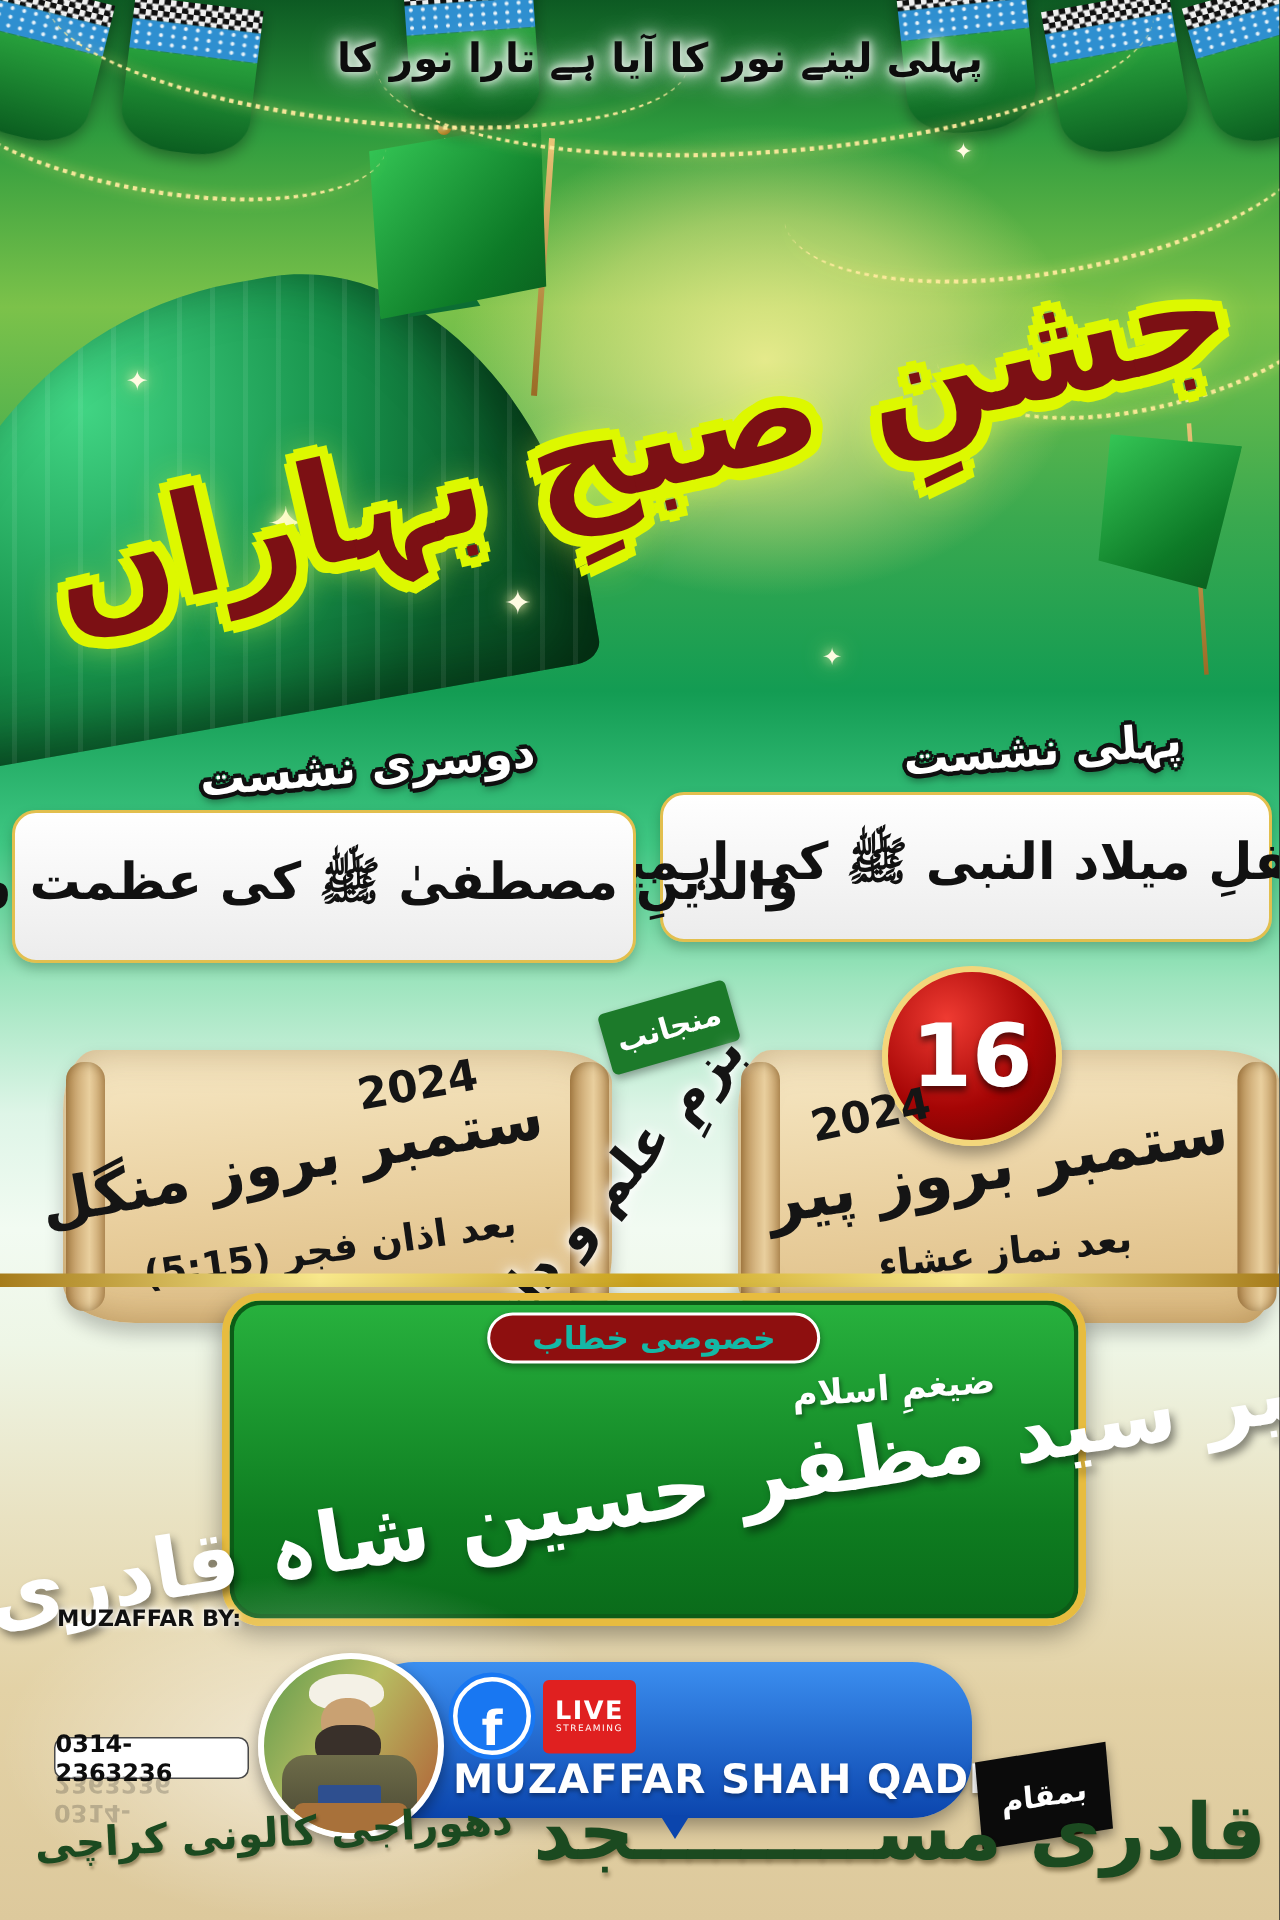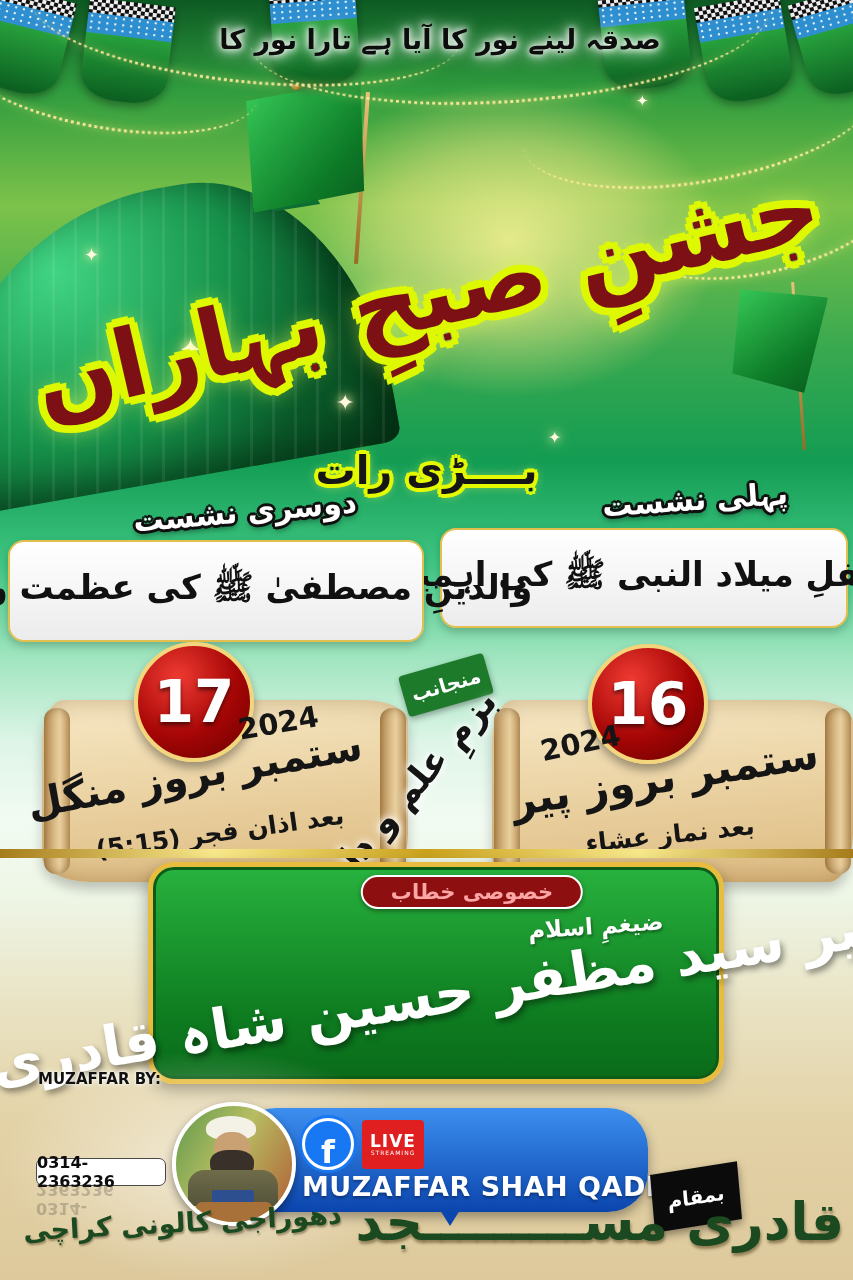--- a/index.html
+++ b/index.html
@@ -80,22 +80,22 @@
   .scr-txt{color:#151515;font-weight:bold;}
 
   
   .gold-bar{left:0;top:849px;width:853px;height:9px;
     background:linear-gradient(90deg,#a67c1b,#f9e98c 25%,#caa21c 50%,#f9e98c 75%,#a67c1b);}
 
   
   .gbanner{left:148px;top:862px;width:566px;height:212px;border-radius:26px;
     border:5px solid #e7bc3f;box-shadow:inset 0 0 0 3px #0c5c17,0 6px 16px rgba(0,0,0,.35);
     background:linear-gradient(180deg,#28b23e,#0e7c20 70%,#0a6b1a);}
-  .pill{background:#8e0f0f;border:2px solid #fff;border-radius:20px;color:#fca5a5;
-    font-weight:bold;font-size:21px;padding:3px 28px;box-shadow:0 2px 5px rgba(0,0,0,.4);margin-left:36px;}
+  .pill{background:#8e0f0f;border:2px solid #fff;border-radius:20px;color:#14b8a6;
+    font-weight:bold;font-size:21px;padding:3px 28px;box-shadow:0 2px 5px rgba(0,0,0,.4);}
   .speaker-big{color:#fff;font-weight:bold;font-size:56px;
     text-shadow:2px 4px 6px rgba(0,0,0,.45);}
 
   
   .navybox{background:#191936;border:2px solid #d8d8d8;border-radius:10px;
     box-shadow:0 3px 6px rgba(0,0,0,.4);color:#fff;text-align:center;}
   .brand{font-family:"Liberation Serif",serif;font-style:italic;font-size:25px;line-height:1;}
   .brand-sub{font-family:"Liberation Serif",serif;font-style:italic;font-size:15px;letter-spacing:5px;}
   .phonebox{background:#fff;border:1px solid #4a4a4a;border-radius:7px;color:#0d0d0d;
     font-weight:bold;font-size:16px;}
@@ -190,26 +190,25 @@
   <div class="ab lights" style="left:620px;top:140px;width:290px;height:130px;transform:rotate(-14deg);"></div>
   <div class="ab lights" style="left:-50px;top:16px;width:310px;height:110px;transform:rotate(10deg);"></div>
 
   <div class="ab spark" style="left:178px;top:332px;font-size:30px;">✦</div>
   <div class="ab spark" style="left:84px;top:244px;font-size:18px;">✦</div>
   <div class="ab spark" style="left:336px;top:390px;font-size:22px;">✦</div>
   <div class="ab spark" style="left:548px;top:428px;font-size:16px;">✦</div>
   <div class="ab spark" style="left:636px;top:92px;font-size:15px;">✦</div>
 
   <div class="ab urdu" style="left:150px;top:18px;width:580px;text-align:center;line-height:1.6;">
-    <div class="glow-w" style="font-size:27px;">صدقہ لینے نور کا آیا ہے تارا نور کا</div>
+    <div class="glow-w" style="font-size:27px;">پہلی لینے نور کا آیا ہے تارا نور کا</div>
   </div>
 
   <div class="ab urdu nw ring-y" style="left:50%;top:295px;transform:translate(-50%,-50%) rotate(-13deg);font-size:94px;">جشنِ صبحِ بہاراں</div>
 
-  <div class="ab urdu nw ring-y2" style="left:50%;top:470px;transform:translate(-50%,-50%);font-size:40px;">بــــڑی رات</div>
 
   <div class="ab urdu nw ring-k" style="left:560px;top:482px;width:270px;text-align:center;font-size:30px;transform:rotate(-4deg);">پہلی نشست</div>
   <div class="ab sbox ctr" style="left:440px;top:528px;width:404px;height:96px;">
     <div class="urdu nw t">محفلِ میلاد النبی ﷺ کی اہمیت</div>
   </div>
 
   <div class="ab urdu nw ring-k" style="left:110px;top:494px;width:270px;text-align:center;font-size:30px;transform:rotate(-5deg);">دوسری نشست</div>
   <div class="ab sbox ctr" style="left:8px;top:540px;width:412px;height:98px;">
     <div class="urdu nw t">والدینِ مصطفیٰ ﷺ کی عظمت و شان</div>
   </div>
@@ -220,21 +219,20 @@
   </div>
   <div class="ab daycirc ctr" style="left:588px;top:644px;width:112px;height:112px;">16</div>
   <div class="ab scr-txt" style="left:540px;top:726px;font-size:29px;transform:rotate(-12deg);">2024</div>
   <div class="ab urdu nw scr-txt" style="left:520px;top:752px;width:300px;text-align:center;font-size:42px;transform:rotate(-9deg);">ستمبر بروز پیر</div>
   <div class="ab urdu nw scr-txt" style="left:560px;top:820px;width:220px;text-align:center;font-size:25px;transform:rotate(-6deg);">بعد نماز عشاء</div>
 
   <div class="ab scroll" style="left:42px;top:700px;width:366px;height:182px;">
     <div class="curl ab" style="left:2px;top:8px;height:166px;"></div>
     <div class="curl ab" style="right:2px;top:8px;height:166px;"></div>
   </div>
-  <div class="ab daycirc ctr" style="left:134px;top:642px;width:112px;height:112px;">17</div>
   <div class="ab scr-txt" style="left:238px;top:706px;font-size:29px;transform:rotate(-10deg);">2024</div>
   <div class="ab urdu nw scr-txt" style="left:64px;top:748px;width:300px;text-align:center;font-size:40px;transform:rotate(-10deg);">ستمبر بروز منگل</div>
   <div class="ab urdu nw scr-txt" style="left:90px;top:818px;width:260px;text-align:center;font-size:25px;transform:rotate(-8deg);">بعد اذان فجر (5:15)</div>
 
   <div class="ab ctr urdu" style="left:402px;top:664px;width:88px;height:42px;background:#1c7a2a;border-radius:4px;transform:rotate(-16deg);color:#fff;font-size:20px;font-weight:bold;box-shadow:0 3px 6px rgba(0,0,0,.35);">منجانب</div>
   <div class="ab urdu nw" style="left:300px;top:762px;width:230px;text-align:center;font-size:36px;font-weight:bold;color:#141414;transform:rotate(-50deg);text-shadow:0 0 6px #fff,0 0 12px #fff;">بزمِ علم و دانش</div>
 
   <div class="ab gold-bar"></div>
 
   <div class="ab gbanner">

